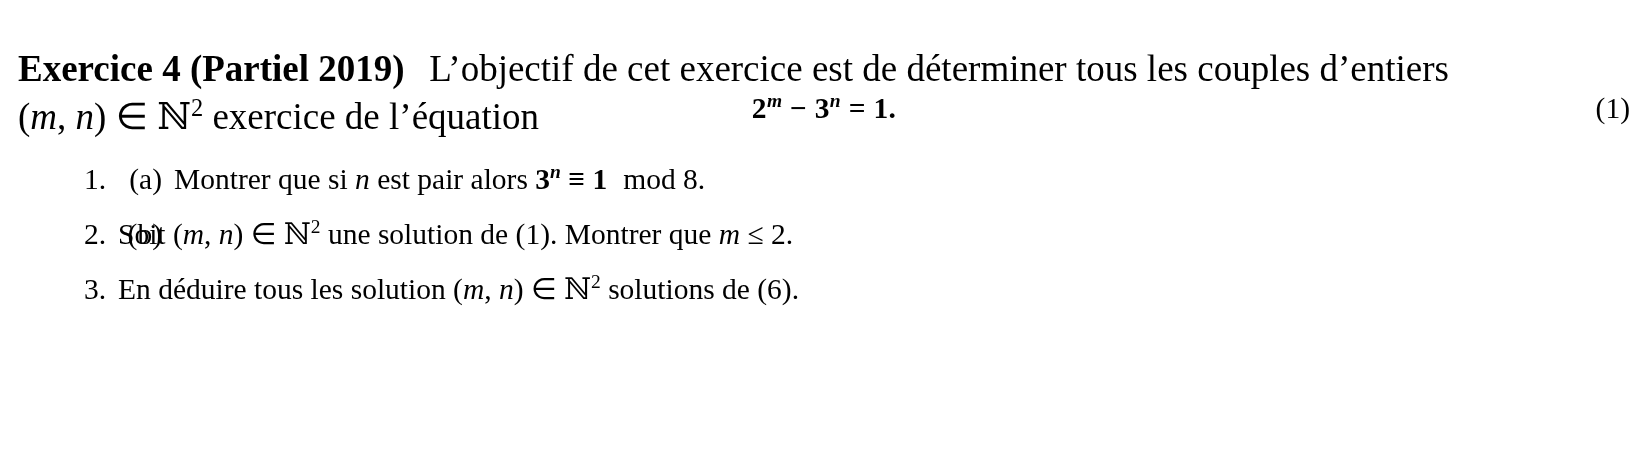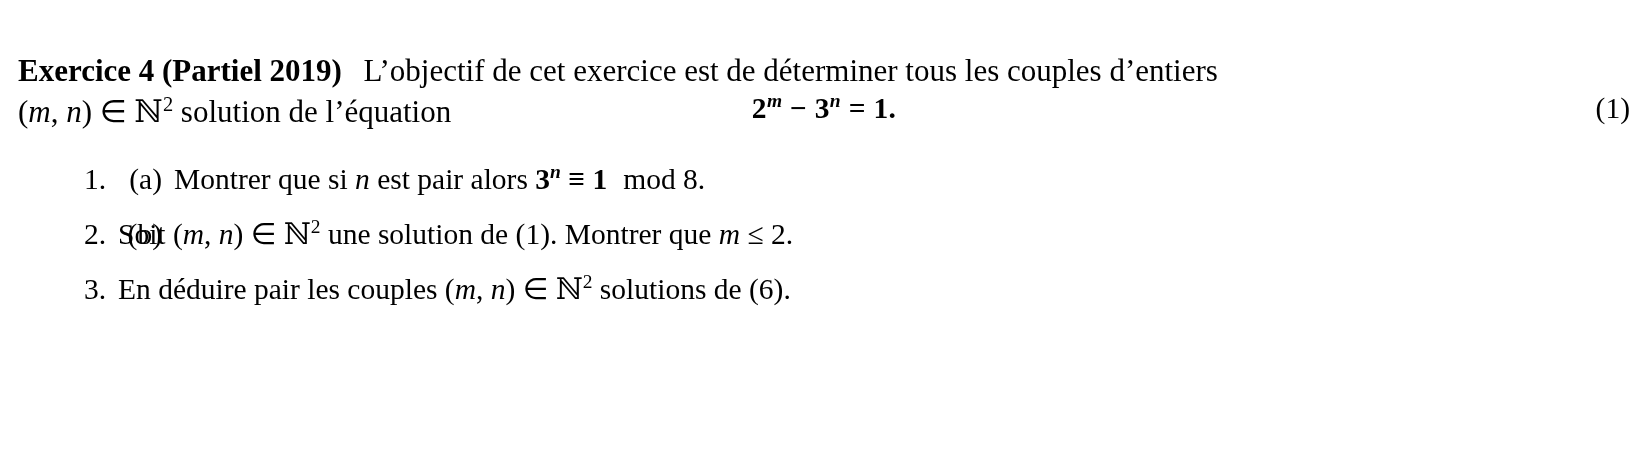--- a/index.html
+++ b/index.html
@@ -17,23 +17,23 @@
   .page {
     position: relative;
     width: 1648px;
     height: 463px;
     padding: 0;
     box-sizing: border-box;
   }
   .intro {
     position: absolute;
     left: 18px;
-    top: 20px;
+    top: 8px;
     width: 1612px;
-    font-size: 31px;
+    font-size: 37px;
     line-height: 1.30;
     text-align: justify;
     text-align-last: left;
   }
   .intro .title {
     font-weight: bold;
   }
   .eqn-row {
     position: absolute;
     left: 18px;
@@ -116,21 +116,21 @@
 </style>
 </head>
 <body>
 
 <div class="page">
 
   <p class="intro">
     <span class="title">Exercice 4 (Partiel 2019)</span>
     <span class="nbsp-sm"></span>
     <span>L’objectif de cet exercice est de déterminer tous les couples d’entiers</span><br>
-    <span>(</span><span class="mi">m</span><span>, </span><span class="mi">n</span><span>) ∈ </span><span class="bb">ℕ</span><sup>2</sup><span> solution de l’équation</span>
+    <span>(</span><span class="mi">m</span><span>, </span><span class="mi">n</span><span>) ∈ </span><span class="bb">ℕ</span><sup>2</sup><span> exercice de l’équation</span>
   </p>
 
   <div class="eqn-row">
     <span class="eqn"><span class="mb">2</span><sup class="mb mi">m</sup><span class="mb"> − </span><span class="mb">3</span><sup class="mb mi">n</sup><span class="mb"> = 1.</span></span>
     <span class="eqn-tag">(1)</span>
   </div>
 
   <ol class="toplist">
 
     <li>
@@ -147,17 +147,17 @@
       </ol>
     </li>
 
     <li>
       <span class="num">2.</span>
       <span><span>Soit (</span><span class="mi">m</span><span>, </span><span class="mi">n</span><span>) ∈ </span><span class="bb">ℕ</span><sup>2</sup><span> une solution de (1). Montrer que </span><span class="mi">m</span><span> ≤ 2.</span></span>
     </li>
 
     <li>
       <span class="num">3.</span>
-      <span><span>En déduire pair les couples (</span><span class="mi">m</span><span>, </span><span class="mi">n</span><span>) ∈ </span><span class="bb">ℕ</span><sup>2</sup><span> solutions de (6).</span></span>
+      <span><span>En déduire tous les solution (</span><span class="mi">m</span><span>, </span><span class="mi">n</span><span>) ∈ </span><span class="bb">ℕ</span><sup>2</sup><span> solutions de (6).</span></span>
     </li>
 
   </ol>
 </div>
 
 </body></html>

